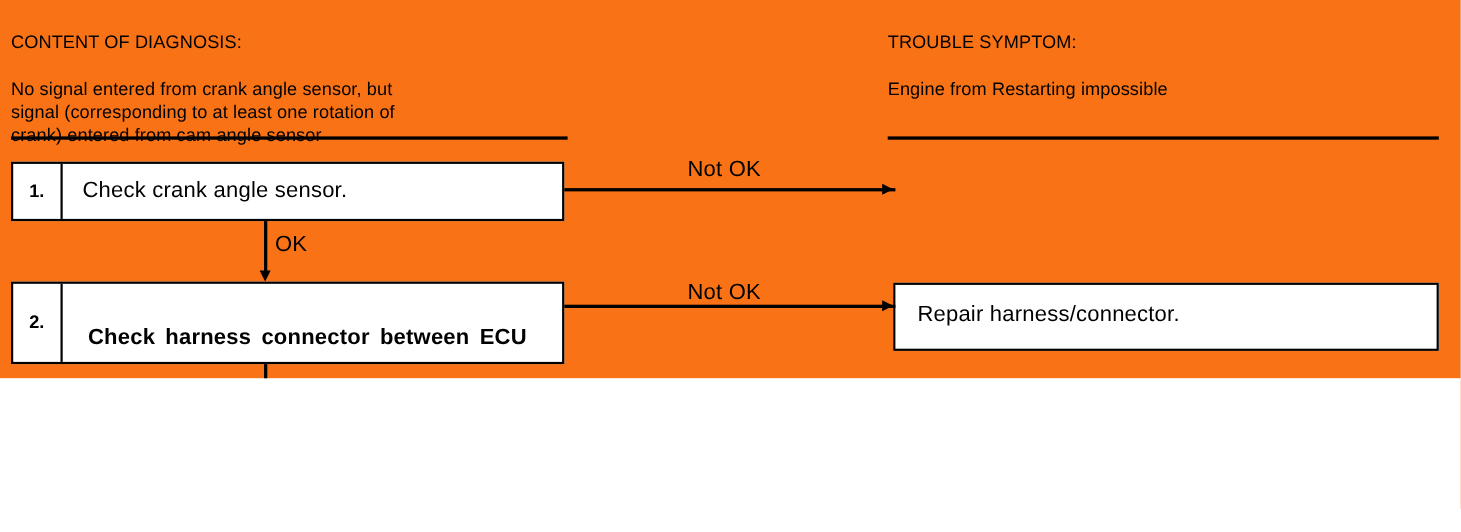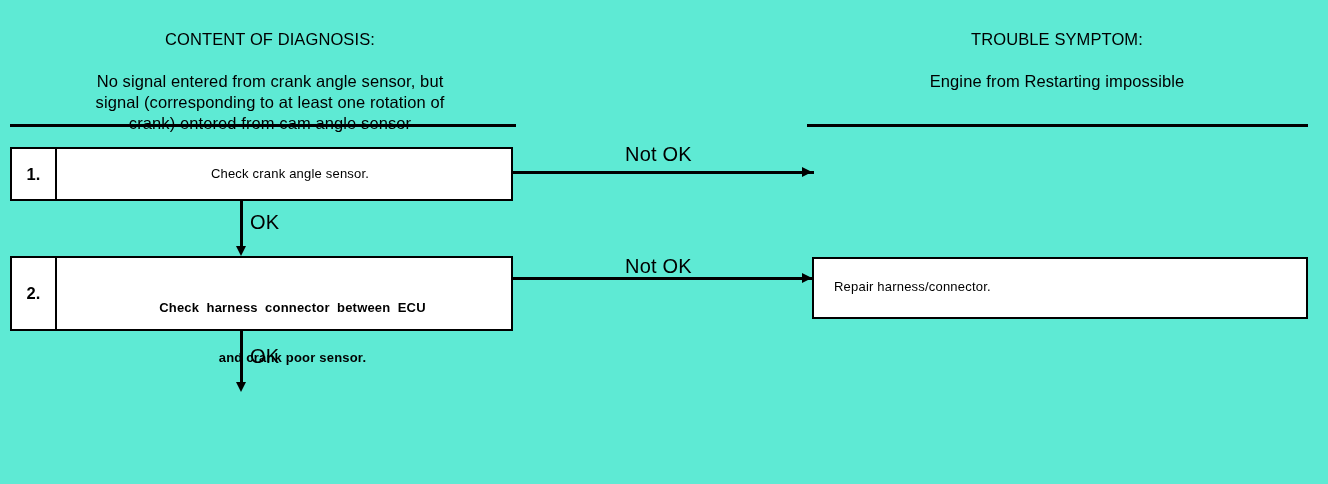--- a/index.html
+++ b/index.html
@@ -7,24 +7,23 @@
     padding: 0;
     background: #ffffff;
   }
   body {
     font-family: "Liberation Sans", sans-serif;
     color: #000000;
   }
   #page {
     position: relative;
     width: 1328px;
-    height: 484px;
-    background: #5eead4;
+    height: 344px;
+    background: #f97316;
     overflow: hidden;
-    text-align: center;
   }
 
   
   .hdr {
     position: absolute;
     font-size: 16.5px;
     line-height: 21px;
     letter-spacing: 0.1px;
     white-space: pre-line;
   }
@@ -45,21 +44,21 @@
 
   
   .box {
     position: absolute;
     border: 2.5px solid #000000;
     background: #ffffff;
     box-sizing: border-box;
   }
   .box-text {
     position: absolute;
-    font-size: 13px;
+    font-size: 20px;
     line-height: 25px;
     letter-spacing: 0.2px;
     white-space: pre-line;
   }
   .num-cell {
     position: absolute;
     left: 0;
     top: 0;
     bottom: 0;
     width: 45px;

